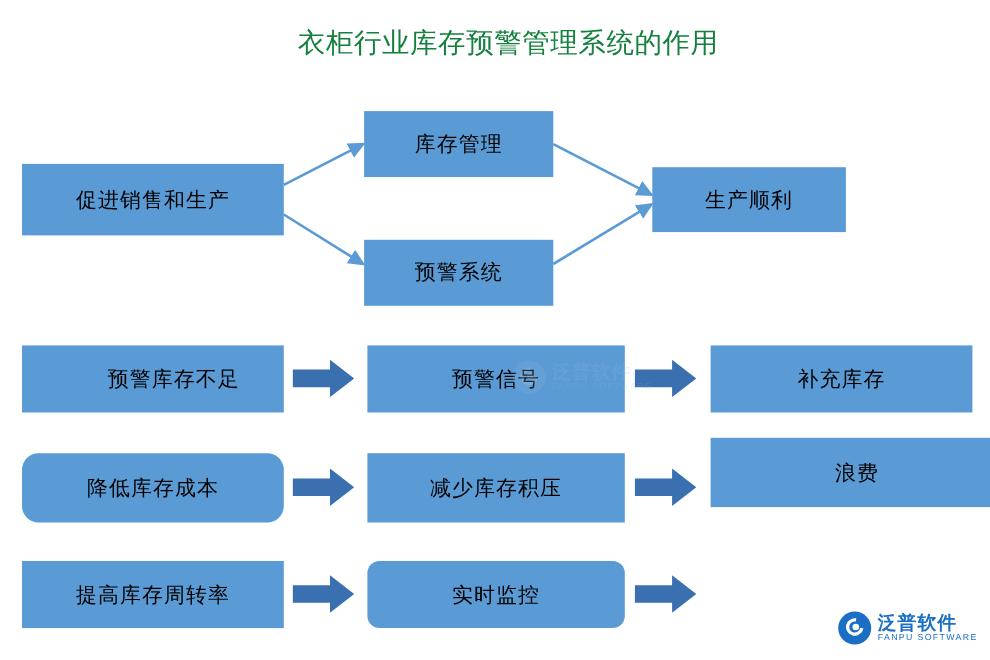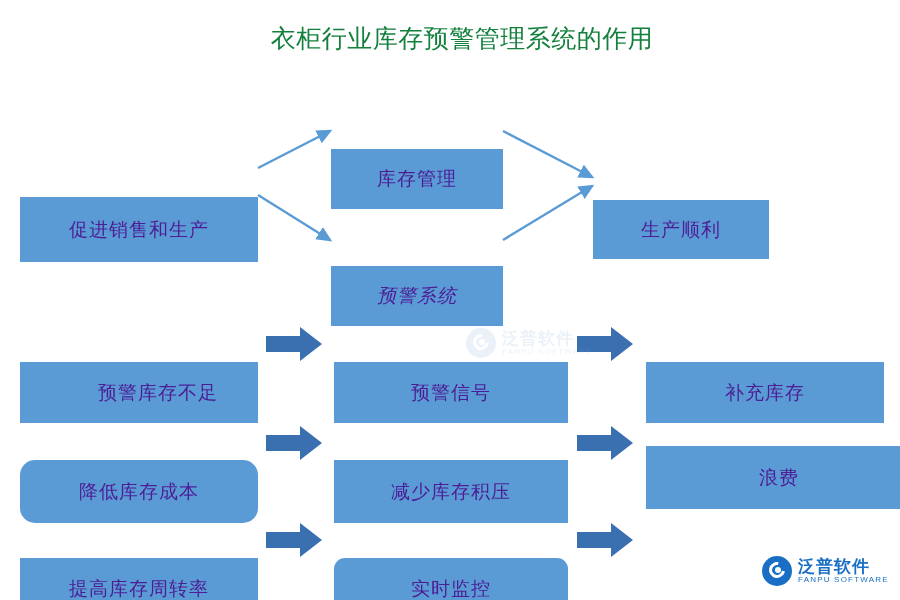--- a/index.html
+++ b/index.html
@@ -26,28 +26,27 @@
     width: 900px;
     text-align: center;
     font-size: 25px;
     color: #15803d;
     letter-spacing: 0.5px;
     font-weight: normal;
   }
   .box {
     position: absolute;
     background: #5b9bd5;
-    color: #4c1d95;
+    color: #000000;
     display: flex;
     align-items: center;
     justify-content: center;
     font-size: 19px;
     letter-spacing: 1px;
     box-sizing: border-box;
-    margin-top: 48px;
   }
   svg.lines {
     position: absolute;
     left: 0;
     top: 0;
     width: 900px;
     height: 600px;
     pointer-events: none;
   }
   .arrow-block {
@@ -130,21 +129,21 @@
       </marker>
     </defs>
     <path d="M258,168 L330,131" stroke="#5b9bd5" stroke-width="2.4" fill="none" marker-end="url(#ah)"></path>
     <path d="M258,195 L330,240" stroke="#5b9bd5" stroke-width="2.4" fill="none" marker-end="url(#ah)"></path>
     <path d="M503,131 L592,177" stroke="#5b9bd5" stroke-width="2.4" fill="none" marker-end="url(#ah)"></path>
     <path d="M503,240 L592,186" stroke="#5b9bd5" stroke-width="2.4" fill="none" marker-end="url(#ah)"></path>
   </svg>
 
   <div class="box" style="left:20px; top:149px; width:238px; height:65px;">促进销售和生产</div>
   <div class="box" style="left:331px; top:101px; width:172px; height:60px;">库存管理</div>
-  <div class="box" style="left:331px; top:218px; width:172px; height:60px;font-style:italic;">预警系统</div>
+  <div class="box" style="left:331px; top:218px; width:172px; height:60px;">预警系统</div>
   <div class="box" style="left:593px; top:152px; width:176px; height:59px;">生产顺利</div>
 
   <div class="box" style="left:20px; top:314px; width:238px; height:61px;padding-left:38px;">预警库存不足</div>
   <div class="arrow-block" style="left:266px; top:327px;">
     <svg width="56" height="34" viewBox="0 0 56 34">
       <path d="M0,9 L34,9 L34,0 L56,17 L34,34 L34,25 L0,25 z" fill="#3a6fb0"></path>
     </svg>
   </div>
   <div class="box" style="left:334px; top:314px; width:234px; height:61px;">预警信号</div>
   <div class="arrow-block" style="left:577px; top:327px;">

